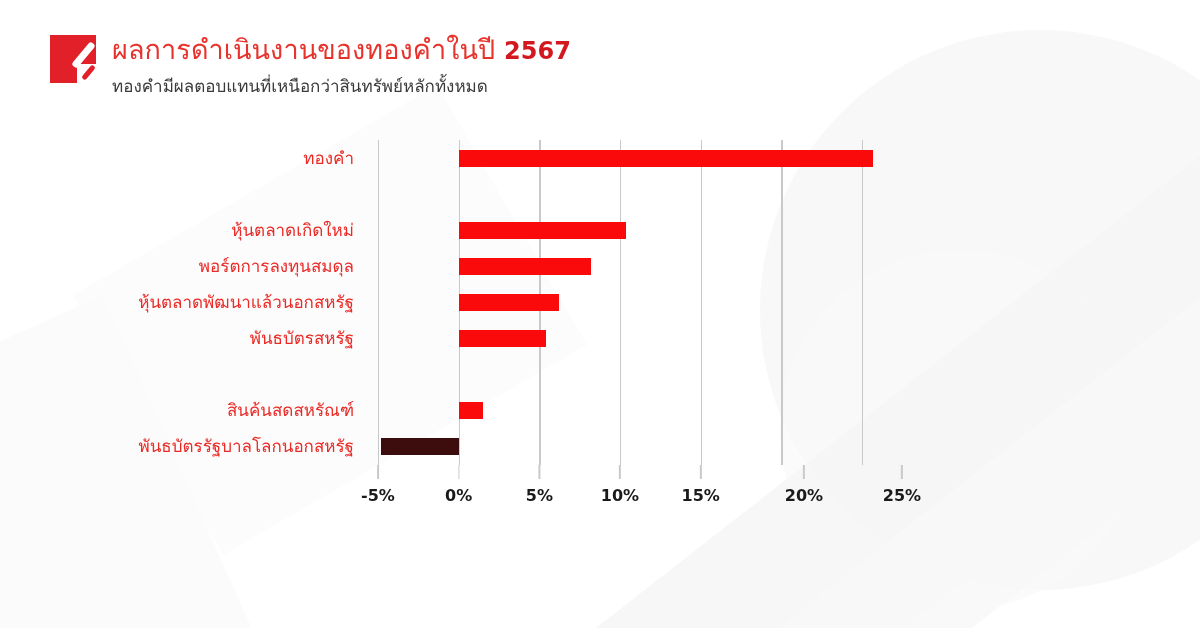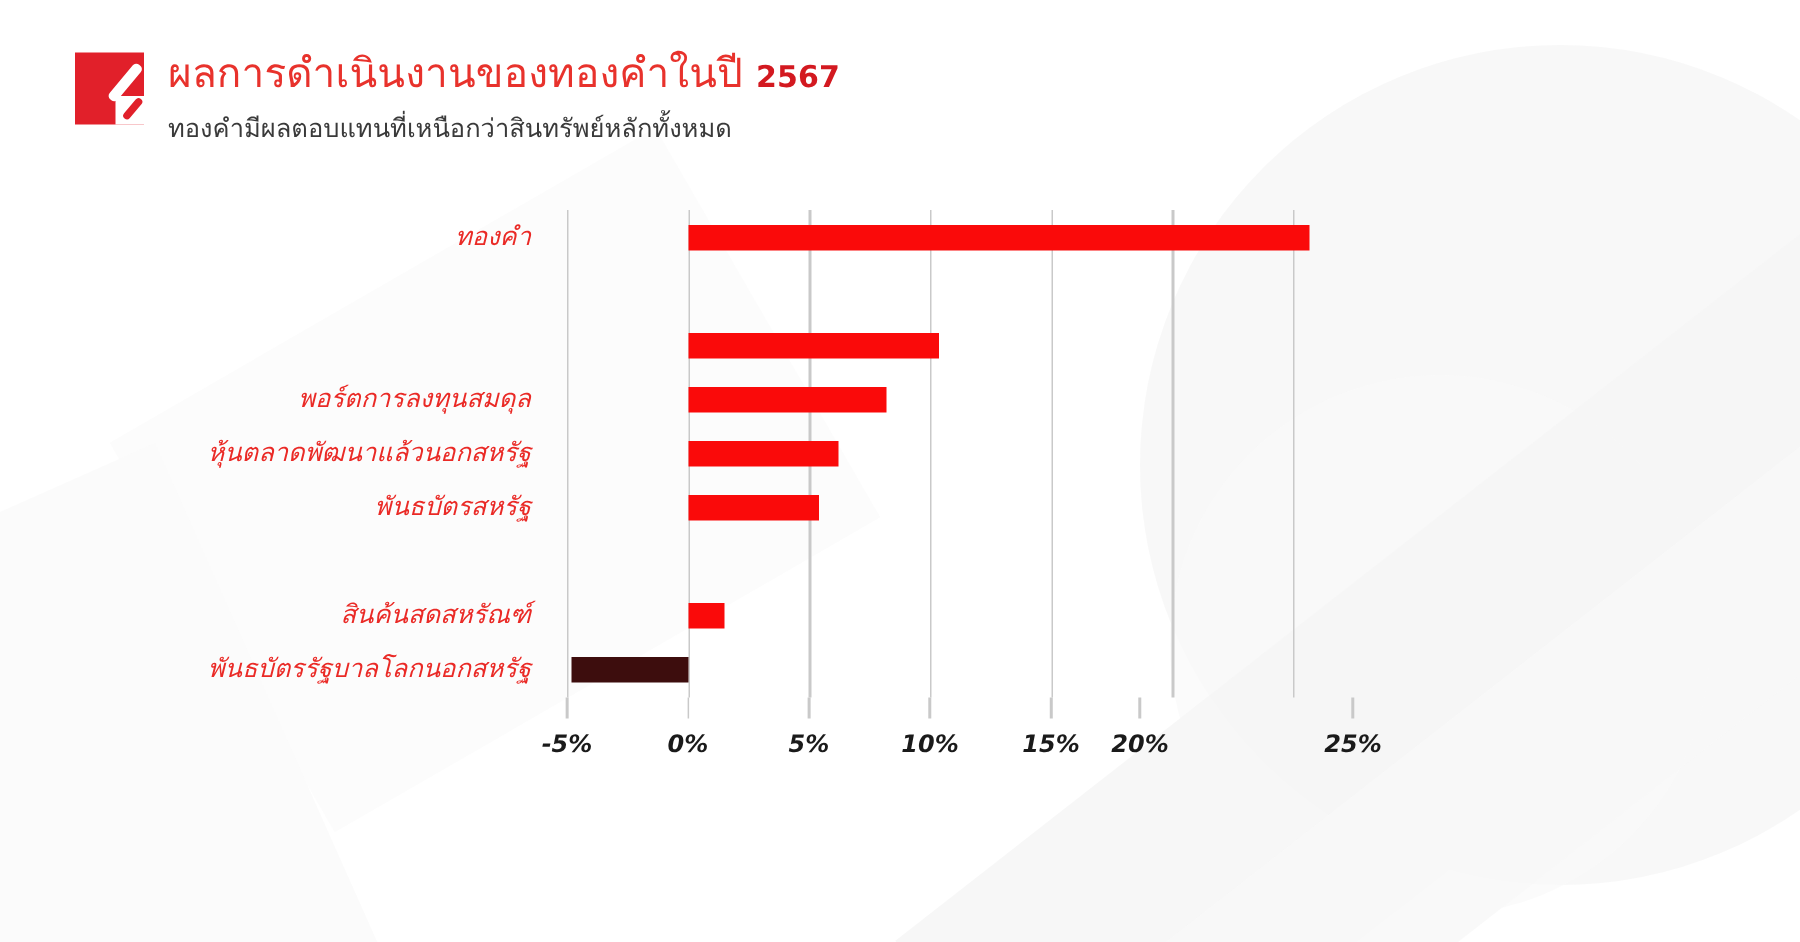--- a/index.html
+++ b/index.html
@@ -42,29 +42,29 @@
   }
   .logo .slash-bot{
     position:absolute;width:5px;height:17px;background:#e1202a;border-radius:2.5px;
     right:5px;bottom:2px;transform:rotate(40deg);
   }
   .titles{margin-left:16px;}
   .main-title{
     font-size:27px;line-height:34px;color:#e8322c;font-weight:400;
     letter-spacing:.1px;white-space:nowrap;
   }
-  .main-title .year{font-weight:700;color:#d31920;font-size:20px;}
+  .main-title .year{font-weight:700;color:#d31920;font-size:24px;}
   .sub-title{
     margin-top:8px;font-size:17px;line-height:20px;color:#3a3a3a;font-weight:400;
     white-space:nowrap;
   }
 
   
   .chart{
-    position:absolute;left:0;top:140px;width:1200px;height:350px;font-style:italic;
+    position:absolute;left:0;top:140px;width:1200px;height:350px;
   }
   .plot{
     position:absolute;left:378px;top:0;width:484px;height:325px;
   }
   .gridline{
     position:absolute;top:0;bottom:0;width:1.4px;background:#c9c9c9;
   }
   .rows{position:absolute;left:0;right:0;top:0;bottom:0;}
   .row{position:absolute;height:36px;left:0;right:0;}
   .cat-label{
@@ -117,20 +117,21 @@
         <div class="gridline" style="left: 322.667px;"></div>
         <div class="gridline" style="left: 403.333px;"></div>
         <div class="gridline" style="left: 484px;"></div>
       </div>
     <div class="rows" id="rows">
         <div class="row" style="top: 0px;">
           <div class="cat-label">ทองคำ</div>
           <div class="bar" style="left: 80.6667px; width: 414.627px;"></div>
         </div>
         <div class="row" style="top: 72px;">
+          <div class="cat-label">หุ้นตลาดเกิดใหม่</div>
           <div class="bar" style="left: 80.6667px; width: 167.787px;"></div>
         </div>
         <div class="row" style="top: 108px; padding-left: 15px;">
           <div class="cat-label">พอร์ตการลงทุนสมดุล</div>
           <div class="bar" style="left: 80.6667px; width: 132.293px;"></div>
         </div>
         <div class="row" style="top: 144px;">
           <div class="cat-label">หุ้นตลาดพัฒนาแล้วนอกสหรัฐ</div>
           <div class="bar" style="left: 80.6667px; width: 100.027px;"></div>
         </div>
@@ -162,21 +163,21 @@
         <div class="tlabel">5%</div>
       </div>
       <div class="tick" style="left: 242px;">
         <div class="stem"></div>
         <div class="tlabel">10%</div>
       </div>
       <div class="tick" style="left: 322.667px;">
         <div class="stem"></div>
         <div class="tlabel">15%</div>
       </div>
-      <div class="tick" style="left: 382px;">
+      <div class="tick" style="left: 426px;">
         <div class="stem"></div>
         <div class="tlabel">20%</div>
       </div>
       <div class="tick" style="left: 484px; margin-left: 40px;">
         <div class="stem"></div>
         <div class="tlabel">25%</div>
       </div>
     </div>
 </div>
 

